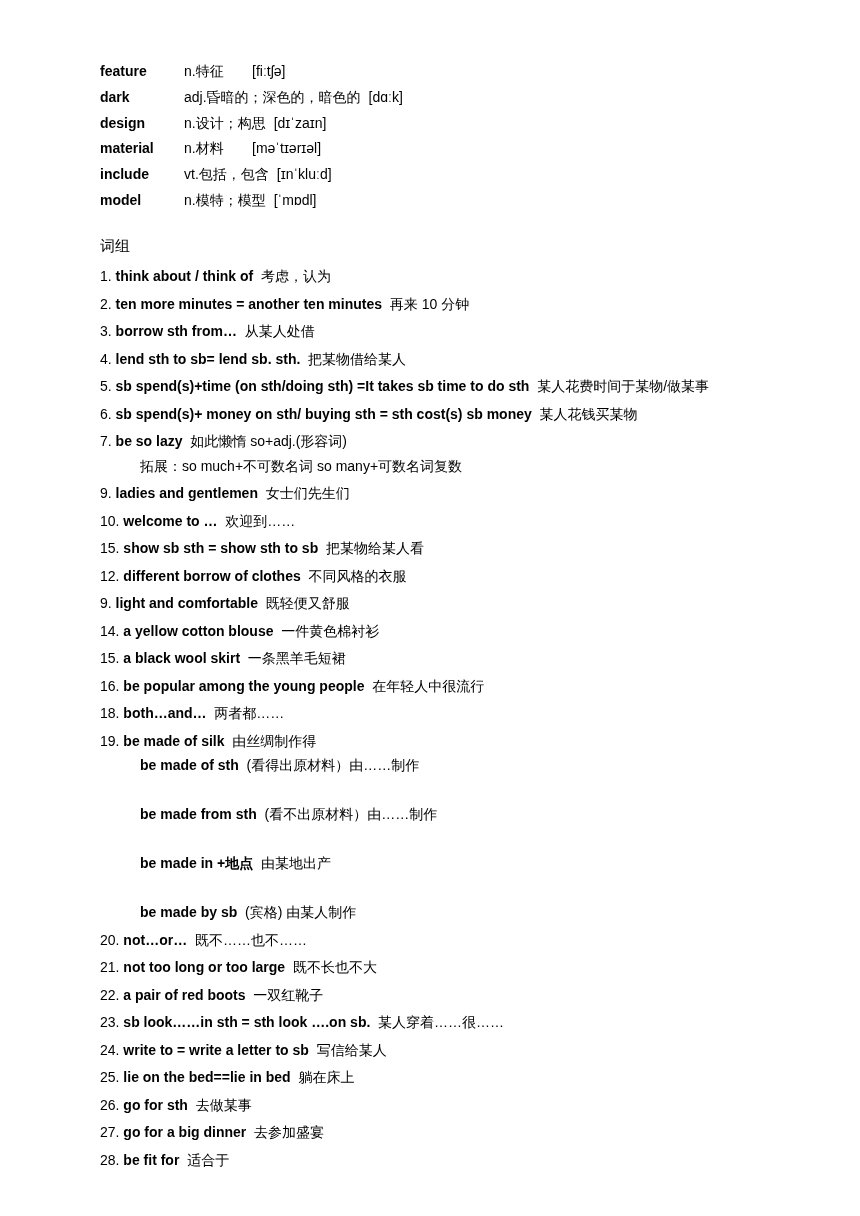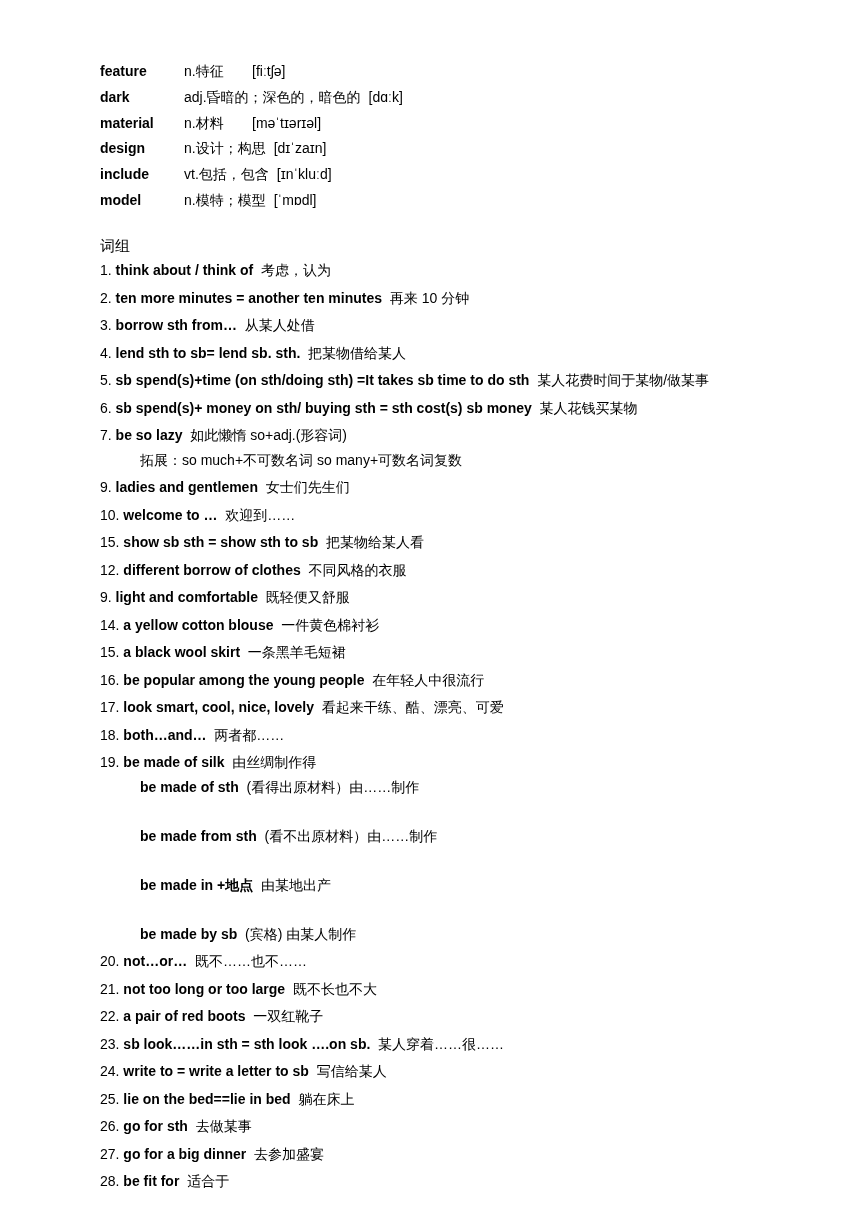--- a/index.html
+++ b/index.html
@@ -32,20 +32,21 @@
     .word-type {
       min-width: 60px;
       margin-right: 8px;
     }
     .word-phonetic {
       font-style: normal;
     }
     .section-title {
       font-size: 15px;
       font-weight: normal;
+      margin-bottom: 6px;
       margin-top: 4px;
     }
     .phrase-list {
       list-style: none;
     }
     .phrase-item {
       margin-bottom: 3px;
       line-height: 1.75;
     }
     .phrase-en {
@@ -71,28 +72,28 @@
     <span class="word-en">feature</span>
     <span class="word-type">n.特征</span>
     <span class="word-phonetic">[fiːtʃə]</span>
   </div>
   <div class="vocab-row">
     <span class="word-en">dark</span>
     <span class="word-type">adj.昏暗的；深色的，暗色的</span>
     <span class="word-phonetic">[dɑːk]</span>
   </div>
   <div class="vocab-row">
+    <span class="word-en">design</span>
+    <span class="word-type">n.设计；构思</span>
+    <span class="word-phonetic">[dɪˈzaɪn]</span>
+  </div>
+  <div class="vocab-row">
     <span class="word-en">material</span>
     <span class="word-type">n.材料</span>
     <span class="word-phonetic">[məˈtɪərɪəl]</span>
-  </div>
-  <div class="vocab-row">
-    <span class="word-en">design</span>
-    <span class="word-type">n.设计；构思</span>
-    <span class="word-phonetic">[dɪˈzaɪn]</span>
   </div>
   <div class="vocab-row">
     <span class="word-en">include</span>
     <span class="word-type">vt.包括，包含</span>
     <span class="word-phonetic">[ɪnˈkluːd]</span>
   </div>
   <div class="vocab-row">
     <span class="word-en">model</span>
     <span class="word-type">n.模特；模型</span>
     <span class="word-phonetic">[ˈmɒdl]</span>
@@ -111,21 +112,20 @@
       <li class="phrase-item"><span>6.</span> <span class="phrase-en">sb spend(s)+ money on sth/ buying sth = sth cost(s) sb money</span>&nbsp;&nbsp;<span class="phrase-cn">某人花钱买某物</span></li>
       <li class="phrase-item"><span>7.</span> <span class="phrase-en">be so lazy</span>&nbsp;&nbsp;<span class="phrase-cn">如此懒惰  so+adj.(形容词)</span><br><span style="padding-left:40px;">拓展：so much+不可数名词  so many+可数名词复数</span></li>
       <li class="phrase-item"><span>9.</span> <span class="phrase-en">ladies and gentlemen</span>&nbsp;&nbsp;<span class="phrase-cn">女士们先生们</span></li>
       <li class="phrase-item"><span>10.</span> <span class="phrase-en">welcome to …</span>&nbsp;&nbsp;<span class="phrase-cn">欢迎到……</span></li>
       <li class="phrase-item"><span>15.</span> <span class="phrase-en">show sb sth = show sth to sb</span>&nbsp;&nbsp;<span class="phrase-cn">把某物给某人看</span></li>
       <li class="phrase-item"><span>12.</span> <span class="phrase-en">different borrow of clothes</span>&nbsp;&nbsp;<span class="phrase-cn">不同风格的衣服</span></li>
       <li class="phrase-item"><span>9.</span> <span class="phrase-en">light and comfortable</span>&nbsp;&nbsp;<span class="phrase-cn">既轻便又舒服</span></li>
       <li class="phrase-item"><span>14.</span> <span class="phrase-en">a yellow cotton blouse</span>&nbsp;&nbsp;<span class="phrase-cn">一件黄色棉衬衫</span></li>
       <li class="phrase-item"><span>15.</span> <span class="phrase-en">a black wool skirt</span>&nbsp;&nbsp;<span class="phrase-cn">一条黑羊毛短裙</span></li>
       <li class="phrase-item"><span>16.</span> <span class="phrase-en">be popular among the young people</span>&nbsp;&nbsp;<span class="phrase-cn">在年轻人中很流行</span></li>
-      <li class="phrase-item"><span>17.</span> <span class="phrase-en">look smart, cool, nice, lovely</span>&nbsp;&nbsp;<span class="phrase-cn">看起来干练、酷、漂亮、可爱</span></li>
       <li class="phrase-item"><span>18.</span> <span class="phrase-en">both…and…</span>&nbsp;&nbsp;<span class="phrase-cn">两者都……</span></li>
       <li class="phrase-item"><span>19.</span> <span class="phrase-en">be made of silk</span>&nbsp;&nbsp;<span class="phrase-cn">由丝绸制作得</span><br><span class="sub-item"><span class="phrase-en">be made of sth</span>&nbsp;&nbsp;<span class="phrase-cn">(看得出原材料）由……制作</span></span><br><span class="sub-item"><span class="phrase-en">be made from sth</span>&nbsp;&nbsp;<span class="phrase-cn">(看不出原材料）由……制作</span></span><br><span class="sub-item"><span class="phrase-en">be made in +地点</span>&nbsp;&nbsp;<span class="phrase-cn">由某地出产</span></span><br><span class="sub-item"><span class="phrase-en">be made by sb</span>&nbsp;&nbsp;<span class="phrase-cn">(宾格) 由某人制作</span></span></li>
       <li class="phrase-item"><span>20.</span> <span class="phrase-en">not…or…</span>&nbsp;&nbsp;<span class="phrase-cn">既不……也不……</span></li>
       <li class="phrase-item"><span>21.</span> <span class="phrase-en">not too long or too large</span>&nbsp;&nbsp;<span class="phrase-cn">既不长也不大</span></li>
       <li class="phrase-item"><span>22.</span> <span class="phrase-en">a pair of red boots</span>&nbsp;&nbsp;<span class="phrase-cn">一双红靴子</span></li>
       <li class="phrase-item"><span>23.</span> <span class="phrase-en">sb look……in sth  = sth look ….on sb.</span>&nbsp;&nbsp;<span class="phrase-cn">某人穿着……很……</span></li>
       <li class="phrase-item"><span>24.</span> <span class="phrase-en">write to    = write a letter to sb</span>&nbsp;&nbsp;<span class="phrase-cn">写信给某人</span></li>
       <li class="phrase-item"><span>25.</span> <span class="phrase-en">lie on the bed==lie in bed</span>&nbsp;&nbsp;<span class="phrase-cn">躺在床上</span></li>
       <li class="phrase-item"><span>26.</span> <span class="phrase-en">go for sth</span>&nbsp;&nbsp;<span class="phrase-cn">去做某事</span></li>
       <li class="phrase-item"><span>27.</span> <span class="phrase-en">go for a big dinner</span>&nbsp;&nbsp;<span class="phrase-cn">去参加盛宴</span></li>

